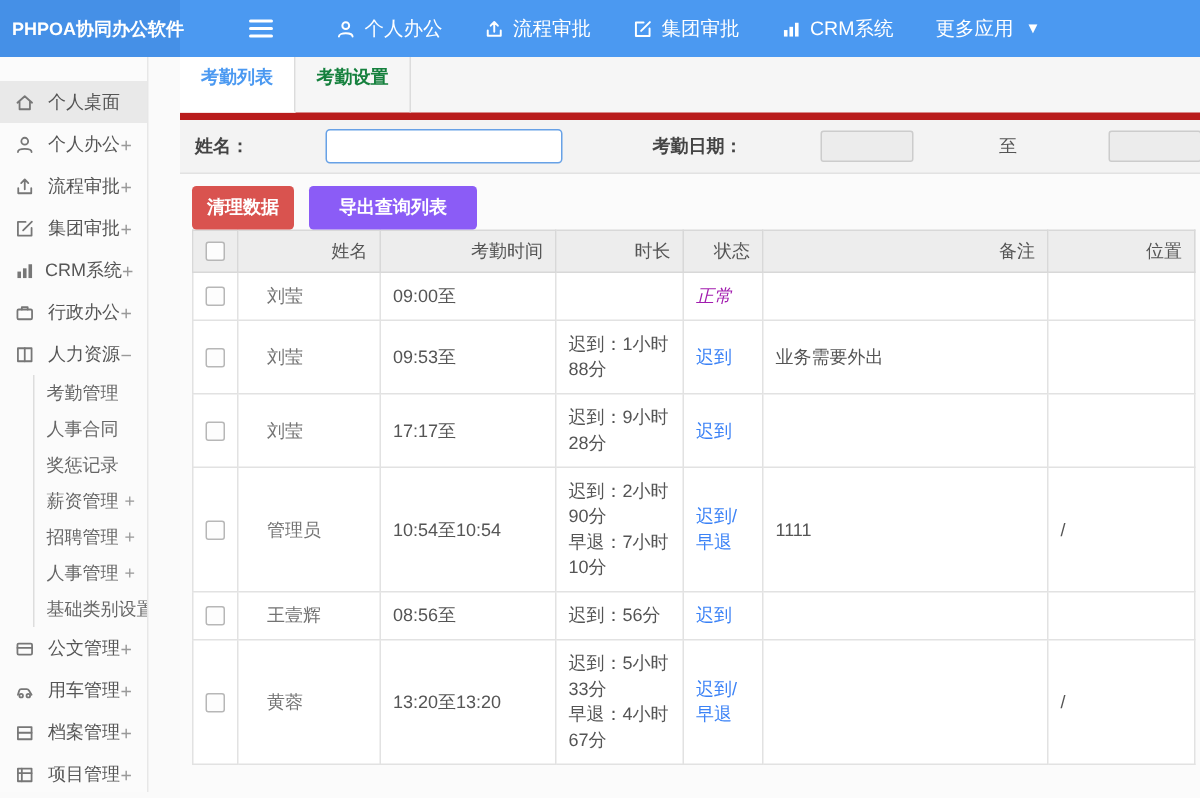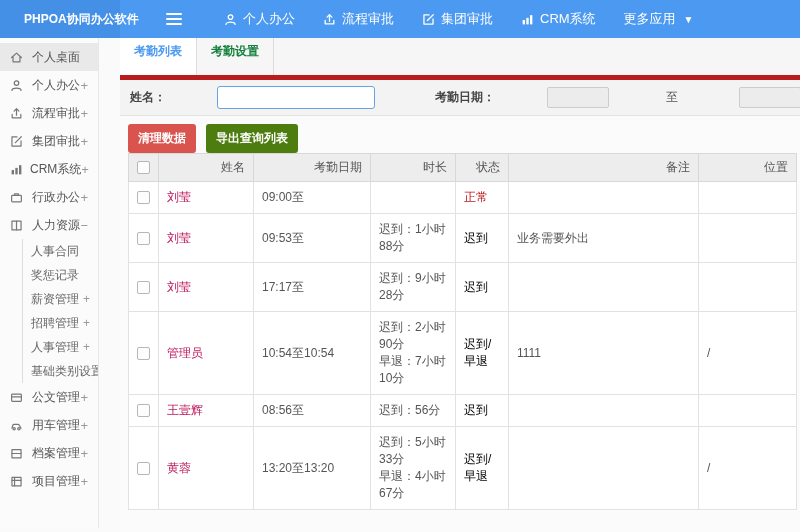--- a/index.html
+++ b/index.html
@@ -2,33 +2,33 @@
 <html><head>
 <meta charset="utf-8">
 <style>
   * { margin:0; padding:0; box-sizing:border-box; }
   html,body { width:800px; height:532px; overflow:hidden;
     font-family:"Liberation Sans","DejaVu Sans",sans-serif; background:#fafafa; }
 
   
   .topbar { position:absolute; top:0; left:0; width:800px; height:38px;
     background:#4b99f1; display:flex; align-items:center; color:#fff; }
-  .logo { width:120px; height:38px; line-height:38px; padding-left:24px;
+  .logo { width:120px; height:38px; line-height:38px; padding-left:8px;
     background:#4590e7; font-size:12px; font-weight:bold; white-space:nowrap; }
   .hamburger { margin-left:46px; cursor:pointer; display:flex; flex-direction:column; gap:3px; }
   .hamburger span { display:block; width:16px; height:2px; background:#fff; border-radius:1px; }
   .topnav { display:flex; align-items:center; margin-left:28px; }
   .nav-item { display:flex; align-items:center; gap:6px; padding:0 14px; height:38px;
     font-size:13px; cursor:pointer; white-space:nowrap; }
   .nav-item svg { display:block; }
   .caret { font-size:10px; margin-left:2px; }
 
   
   .sidebar { position:absolute; top:38px; left:0; width:99px; bottom:4px;
-    background:#fbfbfb; border-right:1px solid #e7e7e7; padding-top:5px; overflow:hidden; }
+    background:#fbfbfb; border-right:1px solid #e7e7e7; padding-top:16px; overflow:hidden; }
   .side-item { height:28px; display:flex; align-items:center; padding:0 10px 0 10px;
     font-size:12px; color:#555; cursor:pointer; white-space:nowrap; }
   .side-item.active { background:#e9e9e9; }
   .side-item .s-icon { width:15px; margin-right:7px; color:#777; display:flex; }
   .expand { margin-left:auto; color:#999; font-size:13px; }
   .submenu { margin-left:22px; border-left:1px solid #ddd; }
   .sub-item { height:24px; display:flex; align-items:center; padding:0 8px 0 8px;
     font-size:12px; color:#666; cursor:pointer; white-space:nowrap; }
   .sub-item .expand { font-size:12px; }
 
@@ -47,34 +47,34 @@
   .date-label { margin-left:12px; }
   .input-date { width:62px; height:21px; border:1px solid #ccc; border-radius:2px;
     background:#ececec; margin-left:4px; padding:0 4px; font-size:12px; }
   .to-sep { margin:0 9px; color:#555; }
   .btn { border:none; border-radius:3px; color:#fff; font-size:12px; font-weight:bold;
     cursor:pointer; font-family:inherit; }
   .btn-search { margin-left:16px; background:#4b99f1; padding:12px 12px; letter-spacing:3px; }
 
   .actionbar { height:37px; display:flex; align-items:flex-end; padding-left:8px; gap:10px; }
   .btn-danger { background:#d9534f; padding:6px 10px; }
-  .btn-info   { background:#4d7c0f; padding:6px 10px; }
+  .btn-info   { background:#8b5cf6; padding:6px 20px; }
 
   .table-wrap { margin-left:8px; width:669px; background:#fff; }
   table { width:669px; border-collapse:collapse; table-layout:fixed; font-size:12px; color:#555; }
   th { background:#ededed; border:1px solid #d8d8d8; height:27px; text-align:right;
     padding:0 8px; font-weight:normal; color:#555; }
   td { border:1px solid #e2e2e2; padding:7px 8px; vertical-align:middle; line-height:17px;
     overflow:hidden; }
   .col-check { text-align:center; padding:7px 0; }
   .checkbox { width:13px; height:13px; border:1px solid #b7b7b7; border-radius:2px;
     background:#fdfdfd; margin:0 auto; cursor:pointer; }
-  .name-link { color:#be185d; cursor:pointer; }
-  .status-late { color:#000000;margin-top:13px; }
-  .status-normal { color:#b91c1c; }
+  .name-link { color:#737373; cursor:pointer;margin-left:11px; }
+  .status-late { color:#3b82f6;margin-top:13px; }
+  .status-normal { color:#a21caf;font-style:italic; }
 </style>
 </head>
 <body>
 
 <div class="topbar">
   <div class="logo">PHPOA协同办公软件</div>
   <div class="hamburger">
     <span></span>
       <span></span>
       <span></span>
@@ -188,20 +188,23 @@
       <span class="s-icon">
         <svg width="13" height="13" viewBox="0 0 12 12" fill="none" stroke="currentColor" stroke-width="1.1" stroke-linecap="round" stroke-linejoin="round">
           <rect x="1.8" y="2" width="8.4" height="8"></rect>
           <path d="M6 2 V10"></path>
         </svg>
       </span>
       <span>人力资源</span>
       <span class="expand">−</span>
     </div>
     <div class="submenu">
+      <div class="sub-item">
+        <span>考勤管理</span>
+      </div>
       <div class="sub-item">
         <span>人事合同</span>
       </div>
       <div class="sub-item">
         <span>奖惩记录</span>
       </div>
       <div class="sub-item">
         <span>薪资管理</span>
         <span class="expand">+</span>
       </div>
@@ -292,21 +295,21 @@
           <col style="width:53px">
           <col style="width:190px">
           <col>
       </colgroup>
       <thead>
           <tr id="thead-row">
             <th class="col-check">
   <div class="checkbox"></div>
             </th>
             <th>姓名</th>
-            <th>考勤日期</th>
+            <th>考勤时间</th>
             <th>时长</th>
             <th>状态</th>
             <th>备注</th>
             <th>位置</th>
           </tr>
         </thead>
       <tbody id="tbody">
           <tr>
             <td class="col-check">
               <div class="checkbox"></div>

